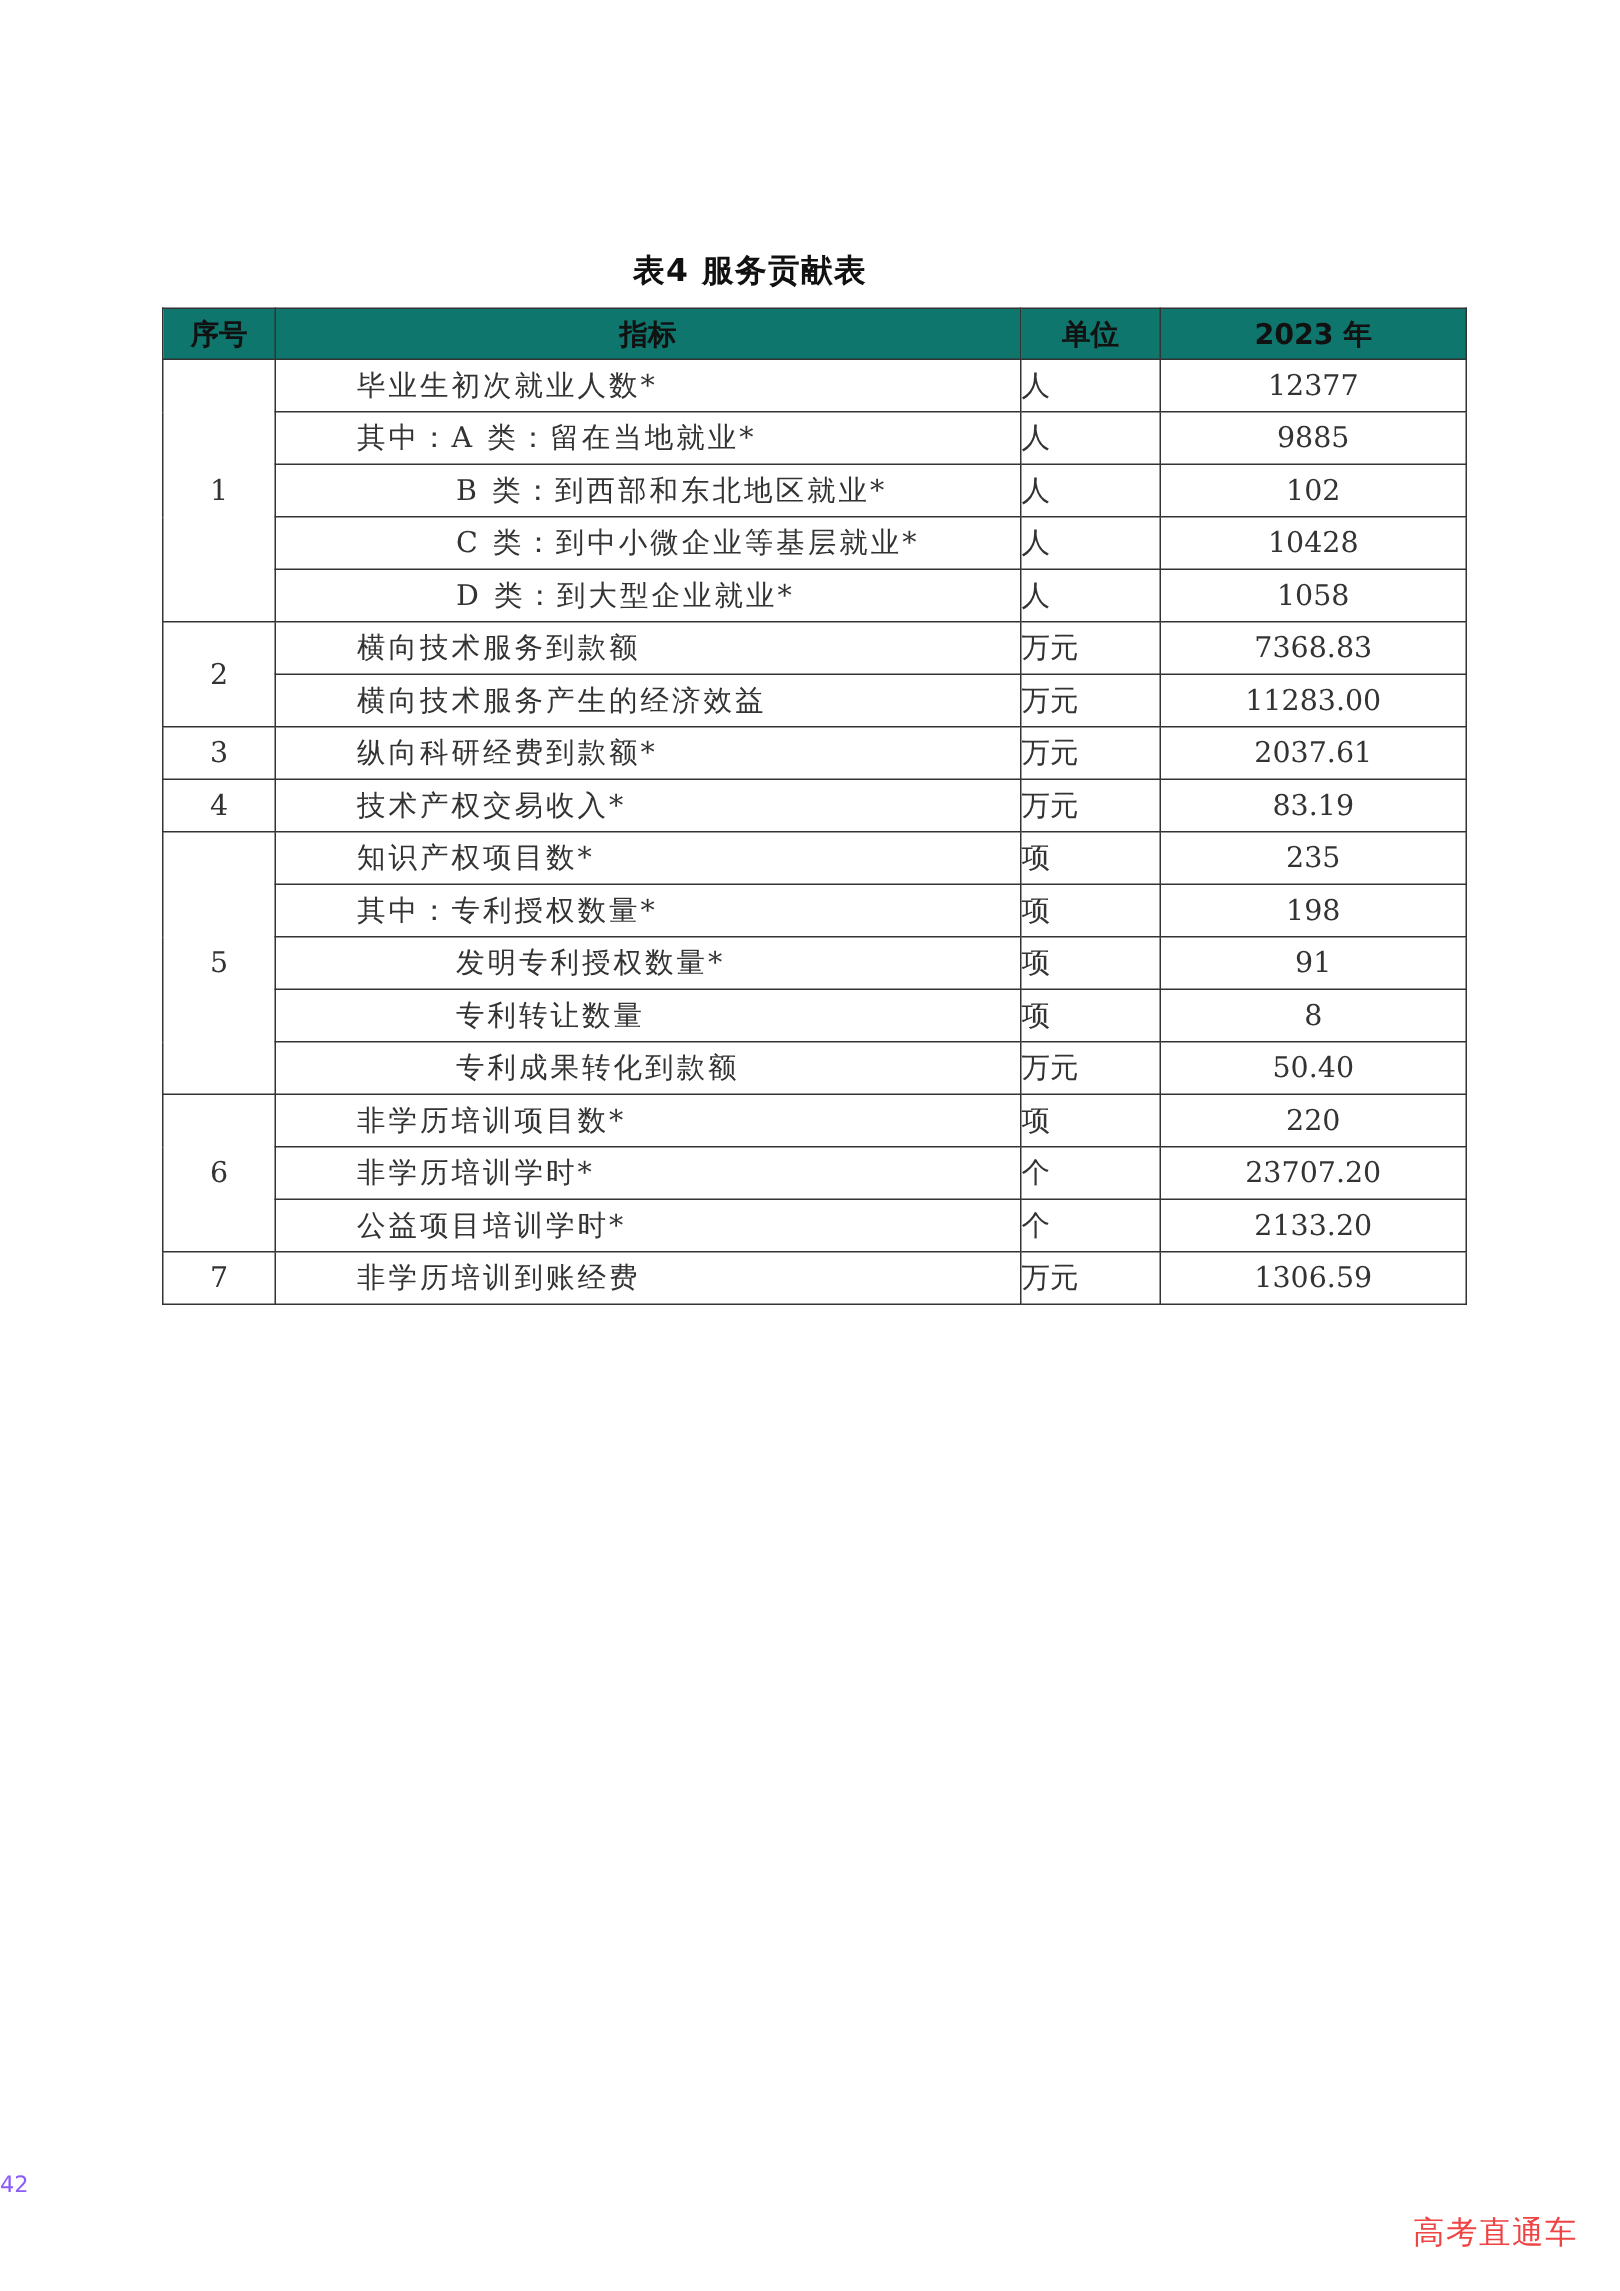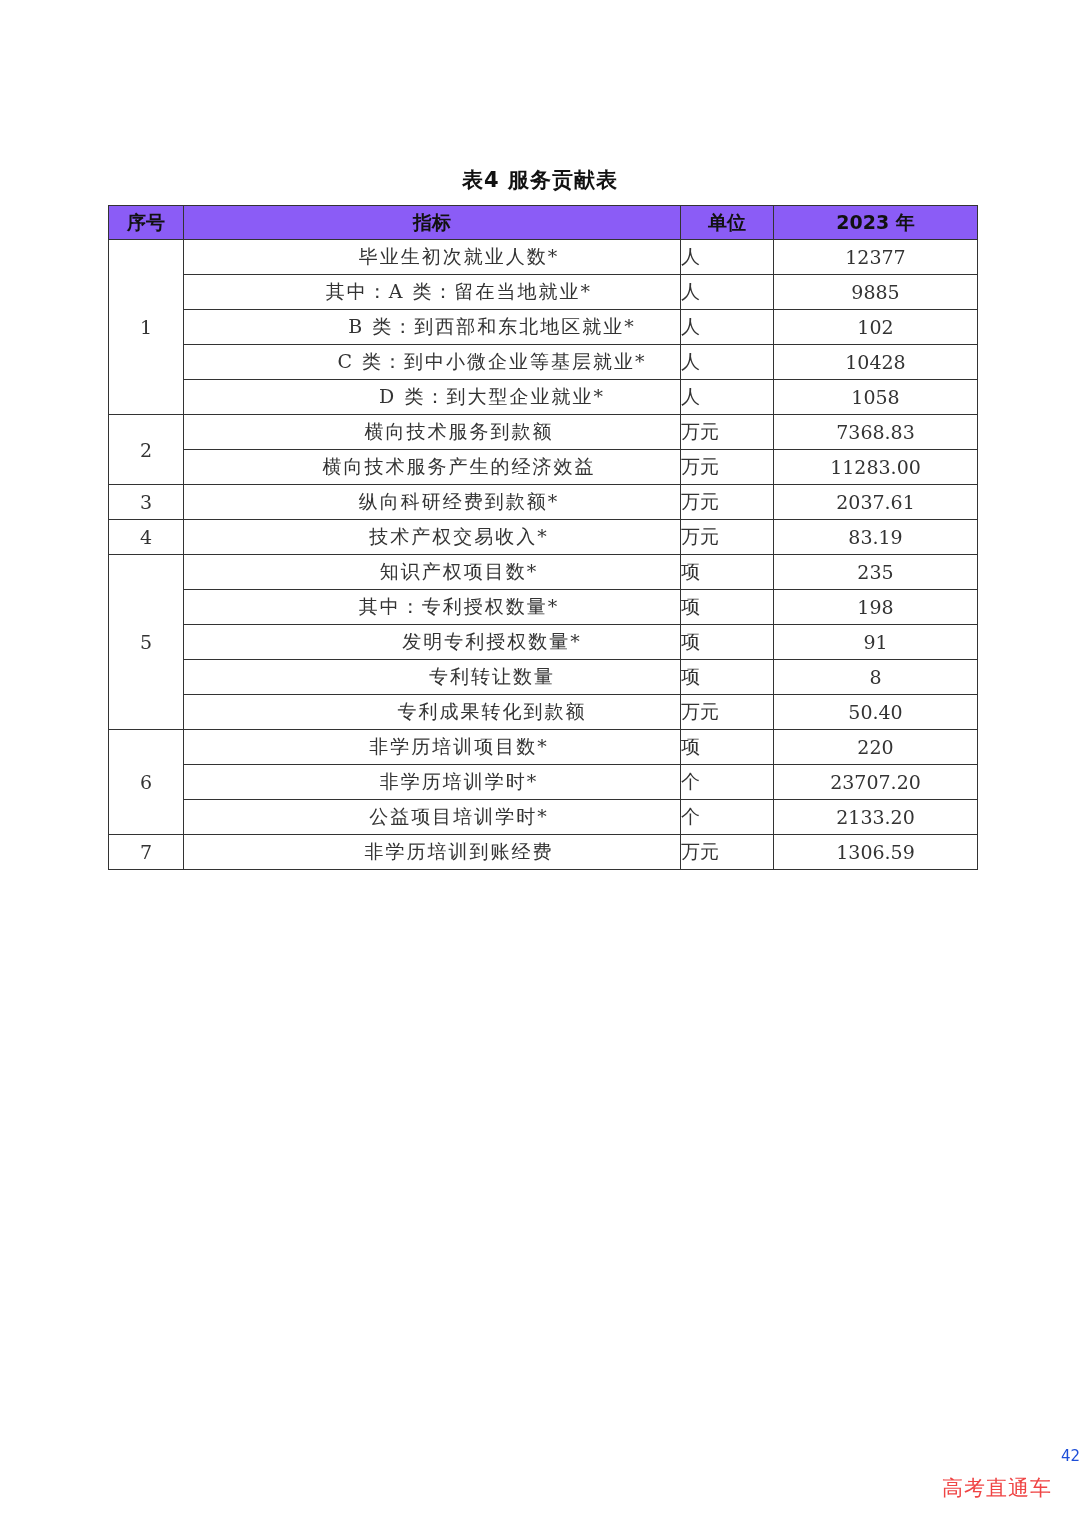--- a/index.html
+++ b/index.html
@@ -1,31 +1,31 @@
 <!DOCTYPE html>
 <html><head>
 <meta charset="utf-8">
 <style>
   html, body { margin: 0; padding: 0; background: #ffffff; }
   body { width: 1080px; height: 1527px; position: relative; overflow: hidden;
          font-family: "DejaVu Serif", "Liberation Serif", serif; color: #222; }
   .title { position: absolute; top: 166px; left: 0; width: 1000px; text-align: center;
-           font-family: "DejaVu Sans", sans-serif; font-weight: bold; font-size: 21px; letter-spacing: 1px; color: #111; padding-left: 40px; }
+           font-family: "DejaVu Sans", sans-serif; font-weight: bold; font-size: 21px; letter-spacing: 1px; color: #111; }
   table { position: absolute; top: 205px; left: 108px; width: 870px; border-collapse: collapse; }
   td, th { border: 1.5px solid #333; height: 34px; padding: 0; font-size: 19px; font-weight: normal; color: #333; }
-  th { background: #8b5cf6; font-family: "DejaVu Sans", sans-serif; font-weight: bold; font-size: 19px; height: 33px; color: #111; }
+  th { background: #0f766e; font-family: "DejaVu Sans", sans-serif; font-weight: bold; font-size: 19px; height: 33px; color: #111; }
   th.c-idx, td.c-idx { width: 74px; text-align: center; }
   th.c-ind { width: 496px; text-align: center; }
-  td.c-ind { text-align: center; letter-spacing: 2px; }
+  td.c-ind { text-align: left; letter-spacing: 2px; }
   th.c-unit, td.c-unit { width: 92px; }
   th.c-val, td.c-val { text-align: center; }
   .l0 { padding-left: 54px; }
   .l1 { padding-left: 120px; }
-  .page-no { position: absolute; top: 1447px; left: 0; width: 1080px; text-align: right;
-             font-family: "DejaVu Sans", sans-serif; font-size: 15px; color: #1d4ed8; }
+  .page-no { position: absolute; top: 1447px; left: 0; width: 1080px; text-align: left;
+             font-family: "DejaVu Sans", sans-serif; font-size: 15px; color: #8b5cf6; }
   .watermark { position: absolute; top: 1474px; left: 942px; font-family: "DejaVu Sans", sans-serif;
                font-size: 21px; color: #ef4444; letter-spacing: 1px; }
 </style>
 </head>
 <body>
 
 <div class="title">表4 服务贡献表</div>
 
 <table>
   <thead>

